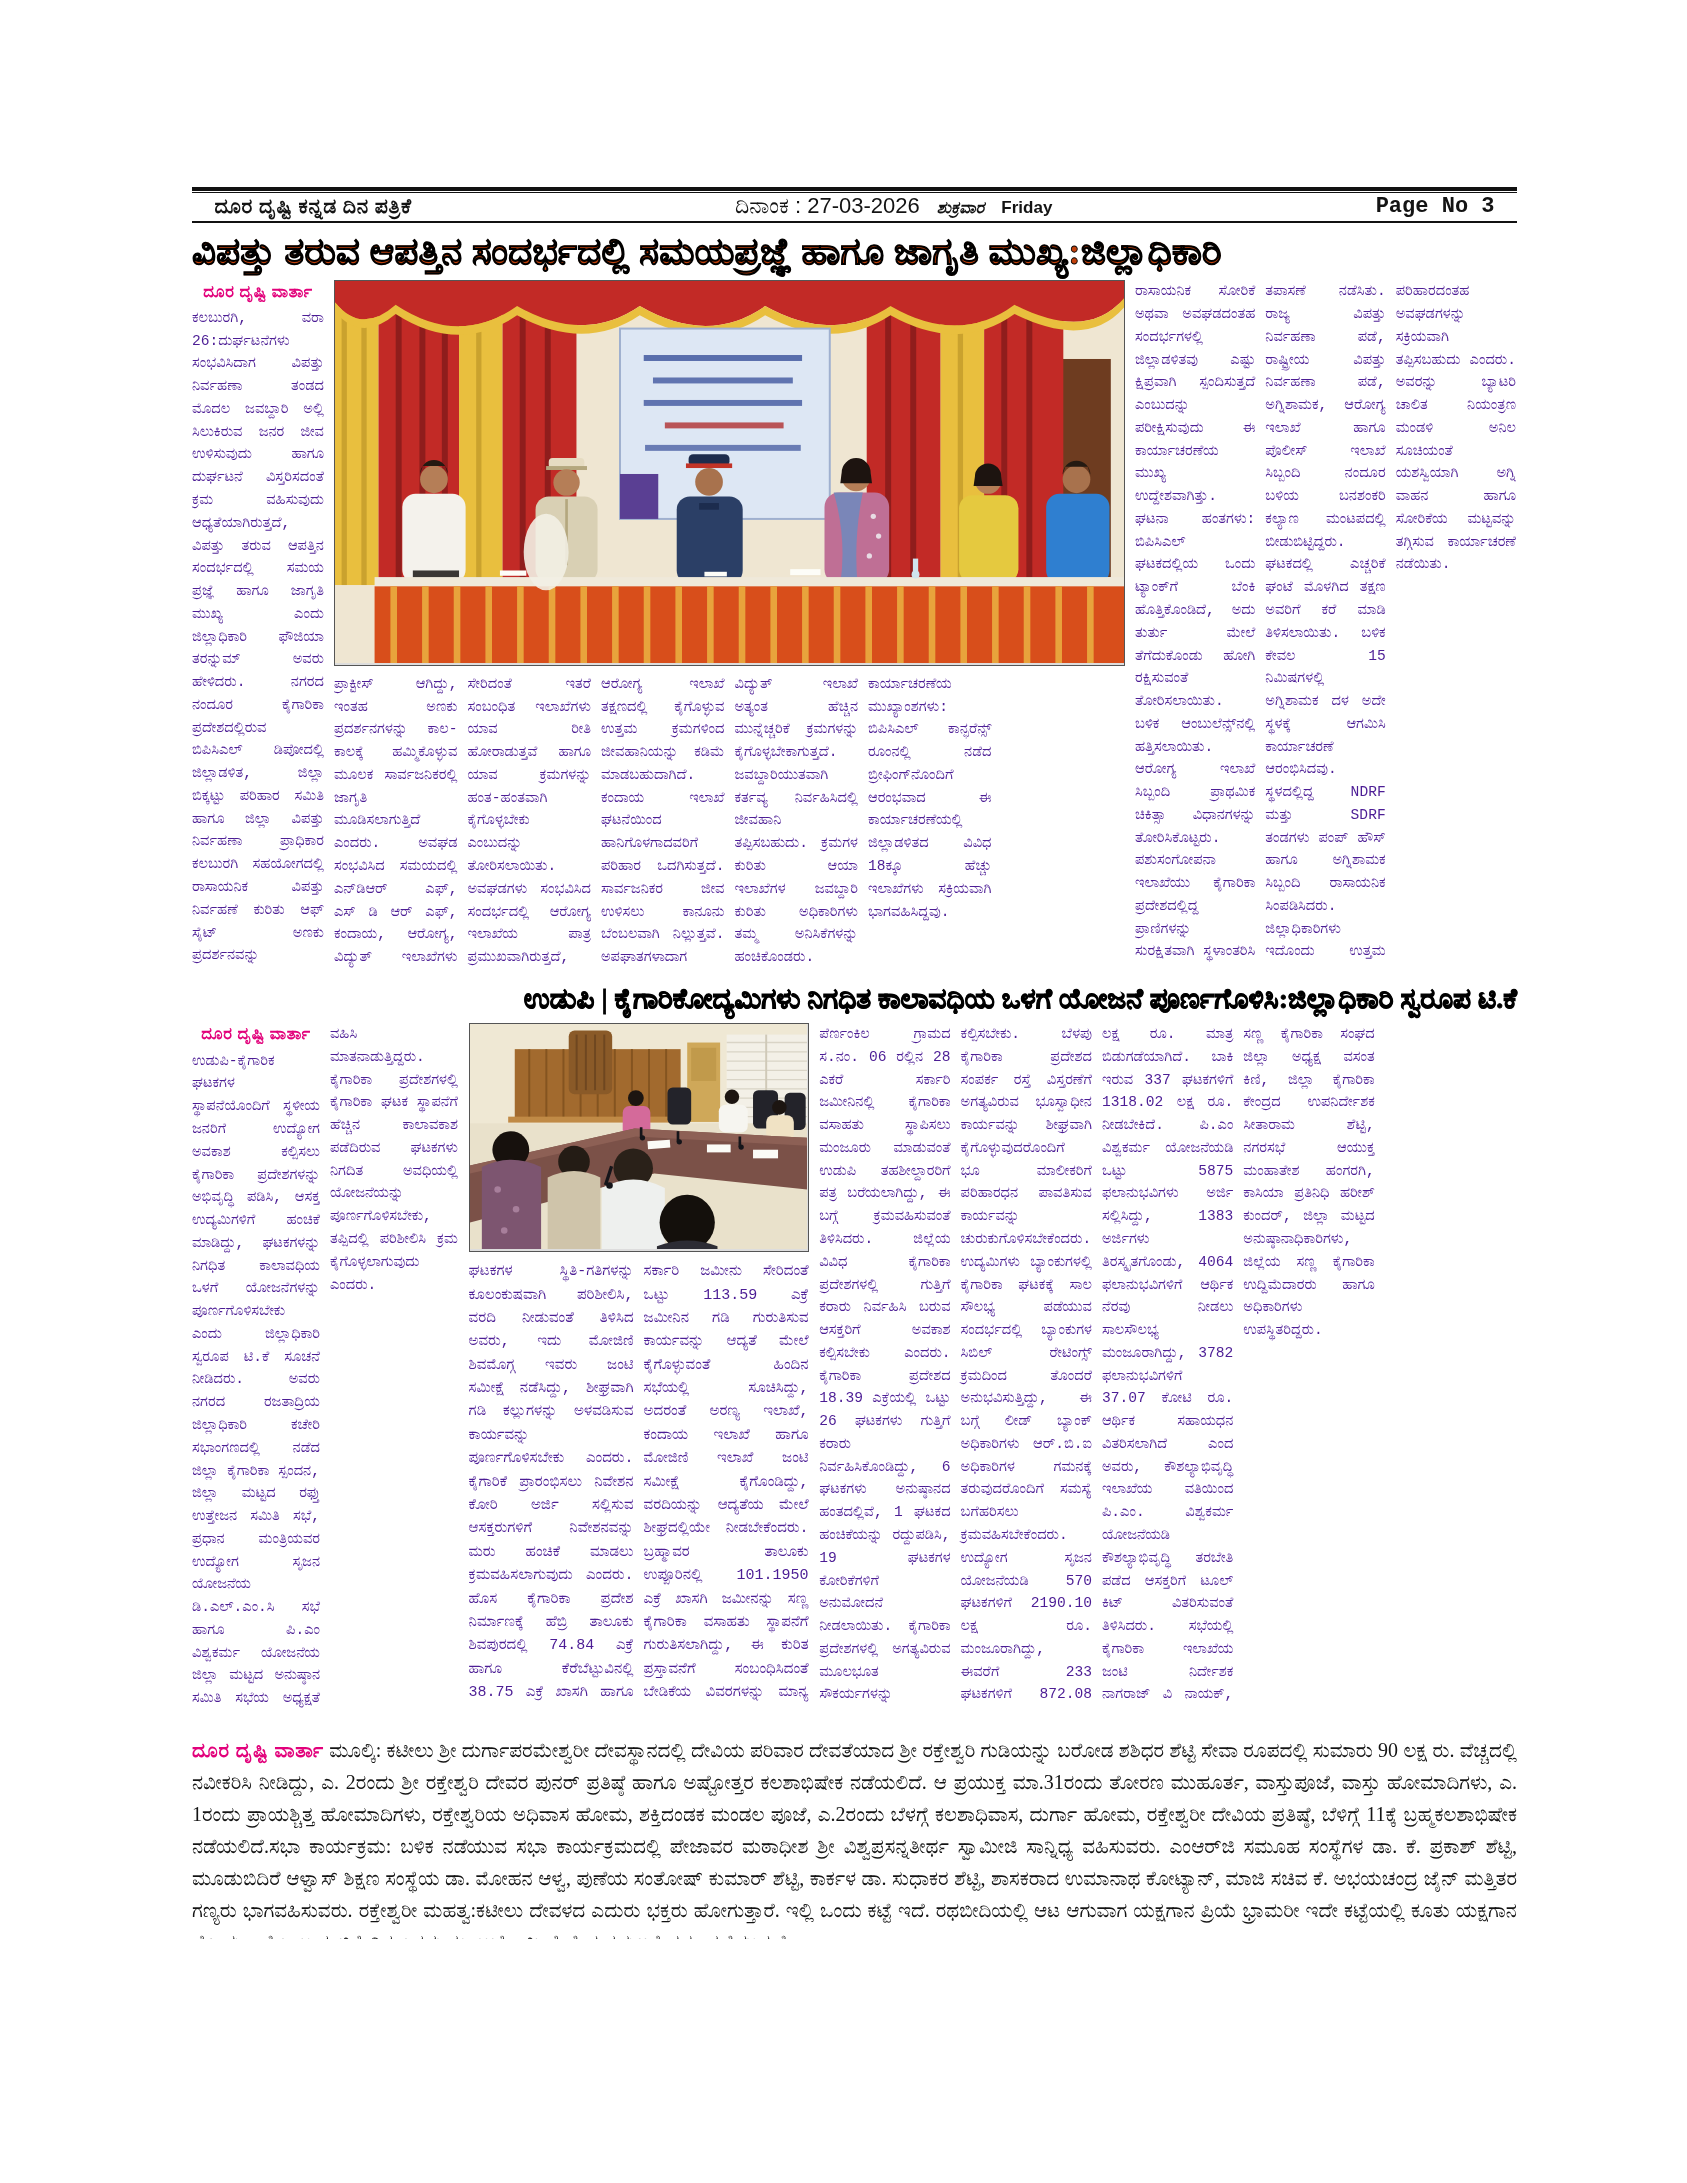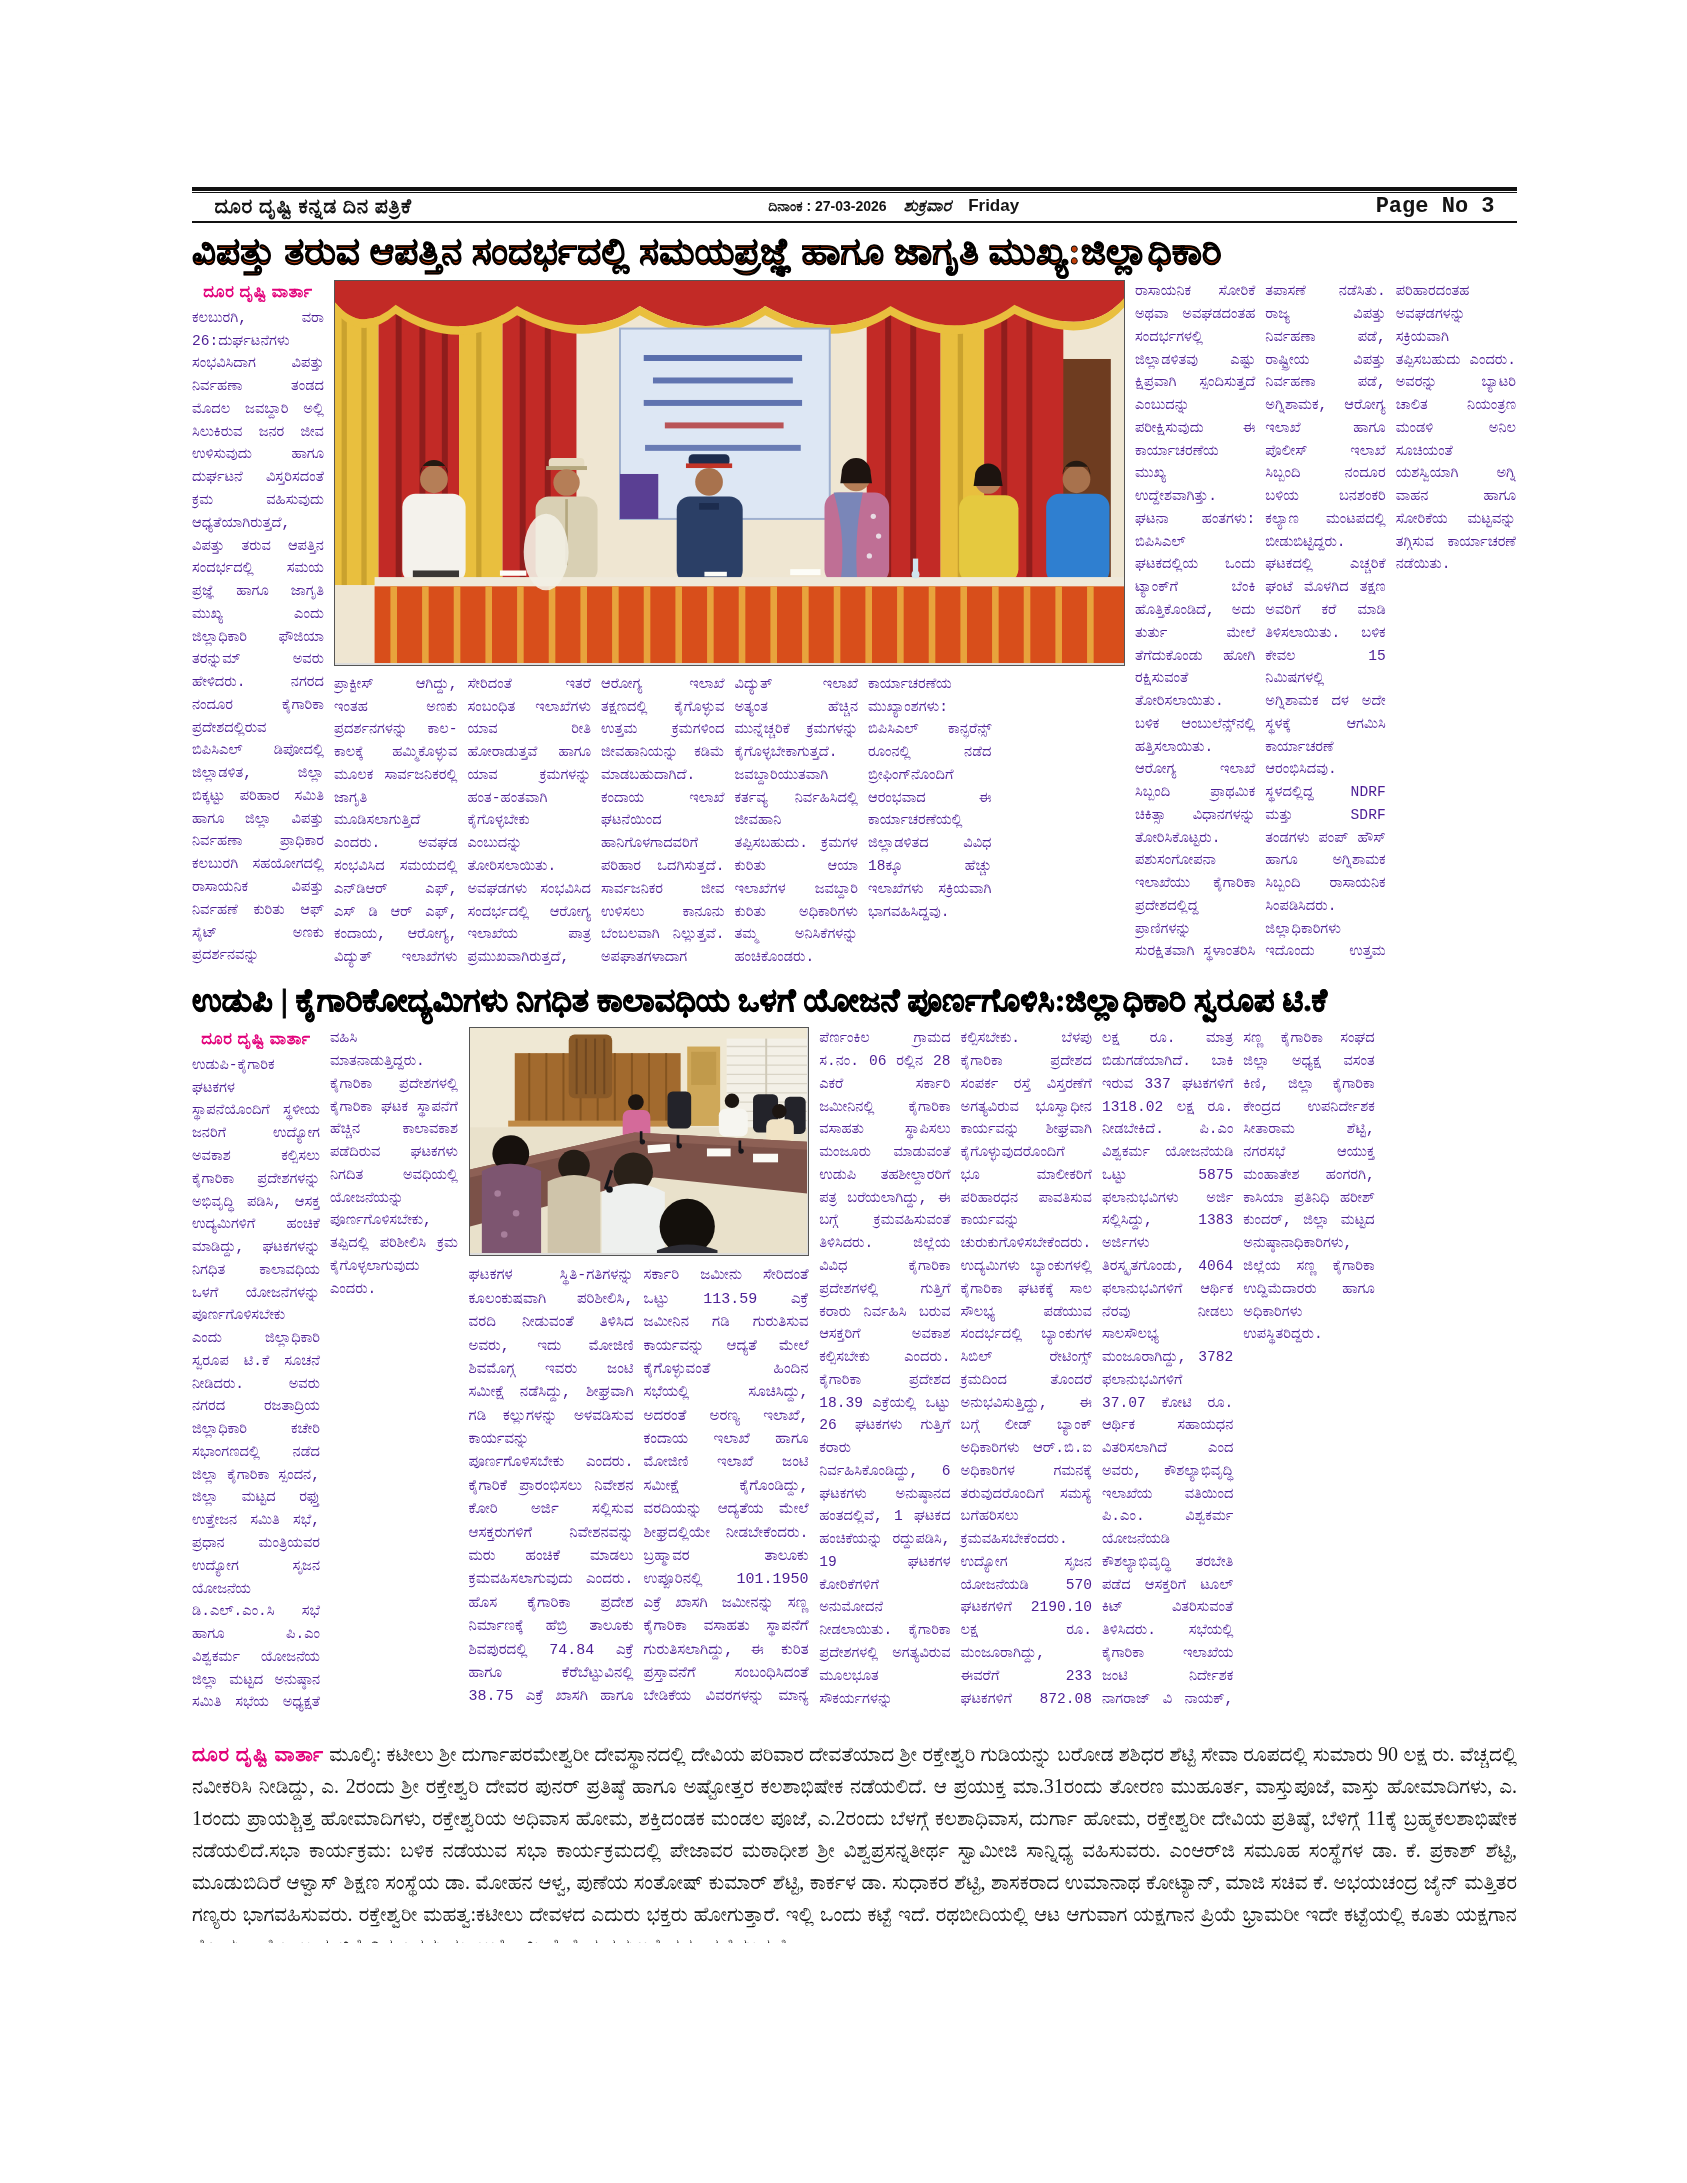--- a/index.html
+++ b/index.html
@@ -11,32 +11,32 @@
 
   
   .masthead{
     height:36px;border-top:4.6px solid #111;border-bottom:2.6px solid #111;
     position:relative;display:flex;align-items:center;justify-content:space-between;
     padding:0 22.5px;box-sizing:border-box;
   }
   .masthead:before{content:"";position:absolute;left:0;right:0;top:1.3px;height:0.7px;background:#111;}
   .mh-title{font-weight:bold;font-size:20.5px;letter-spacing:0.7px;}
   .mh-center{display:flex;gap:17px;align-items:baseline;font-family:"Liberation Sans","DejaVu Sans",sans-serif;}
-  .mh-date{font-weight:bold;font-size:14px;text-align:center;}
+  .mh-date{font-weight:normal;font-size:22px;text-align:center;}
   .mh-daykn{font-weight:bold;font-size:16.5px;font-style:italic;}
   .mh-dayen{font-weight:bold;font-size:17px;}
   .mh-page{font-weight:bold;font-size:22px;font-family:Liberation Mono, monospace;}
 
   
   .headline1{
     margin-top:9.3px;font-size:37px;line-height:1.08;font-weight:bold;
     letter-spacing:0.3px;-webkit-text-stroke:0.9px #000;color:#c2410c;
   }
   .headline2{
-    margin-top:13.2px;font-size:32px;line-height:1.05;font-weight:bold;text-align:left;
+    margin-top:13.2px;font-size:28px;line-height:1.05;font-weight:bold;text-align:right;
     -webkit-text-stroke:0.8px #000;color:#000;
   }
   .headline3{
     margin-top:14.6px;font-size:30px;line-height:1.05;font-weight:bold;text-align:center;
     -webkit-text-stroke:0.7px #000;color:#000;
   }
 
   
   .bodytext{font-size:14.6px;line-height:1.56;text-align:justify;color:#4c1d95;font-family:Liberation Mono, monospace;}
   .dateline{font-weight:bold;text-align:center;font-size:16.5px;margin:1.3px 0 5.3px 0;letter-spacing:0.7px;}

